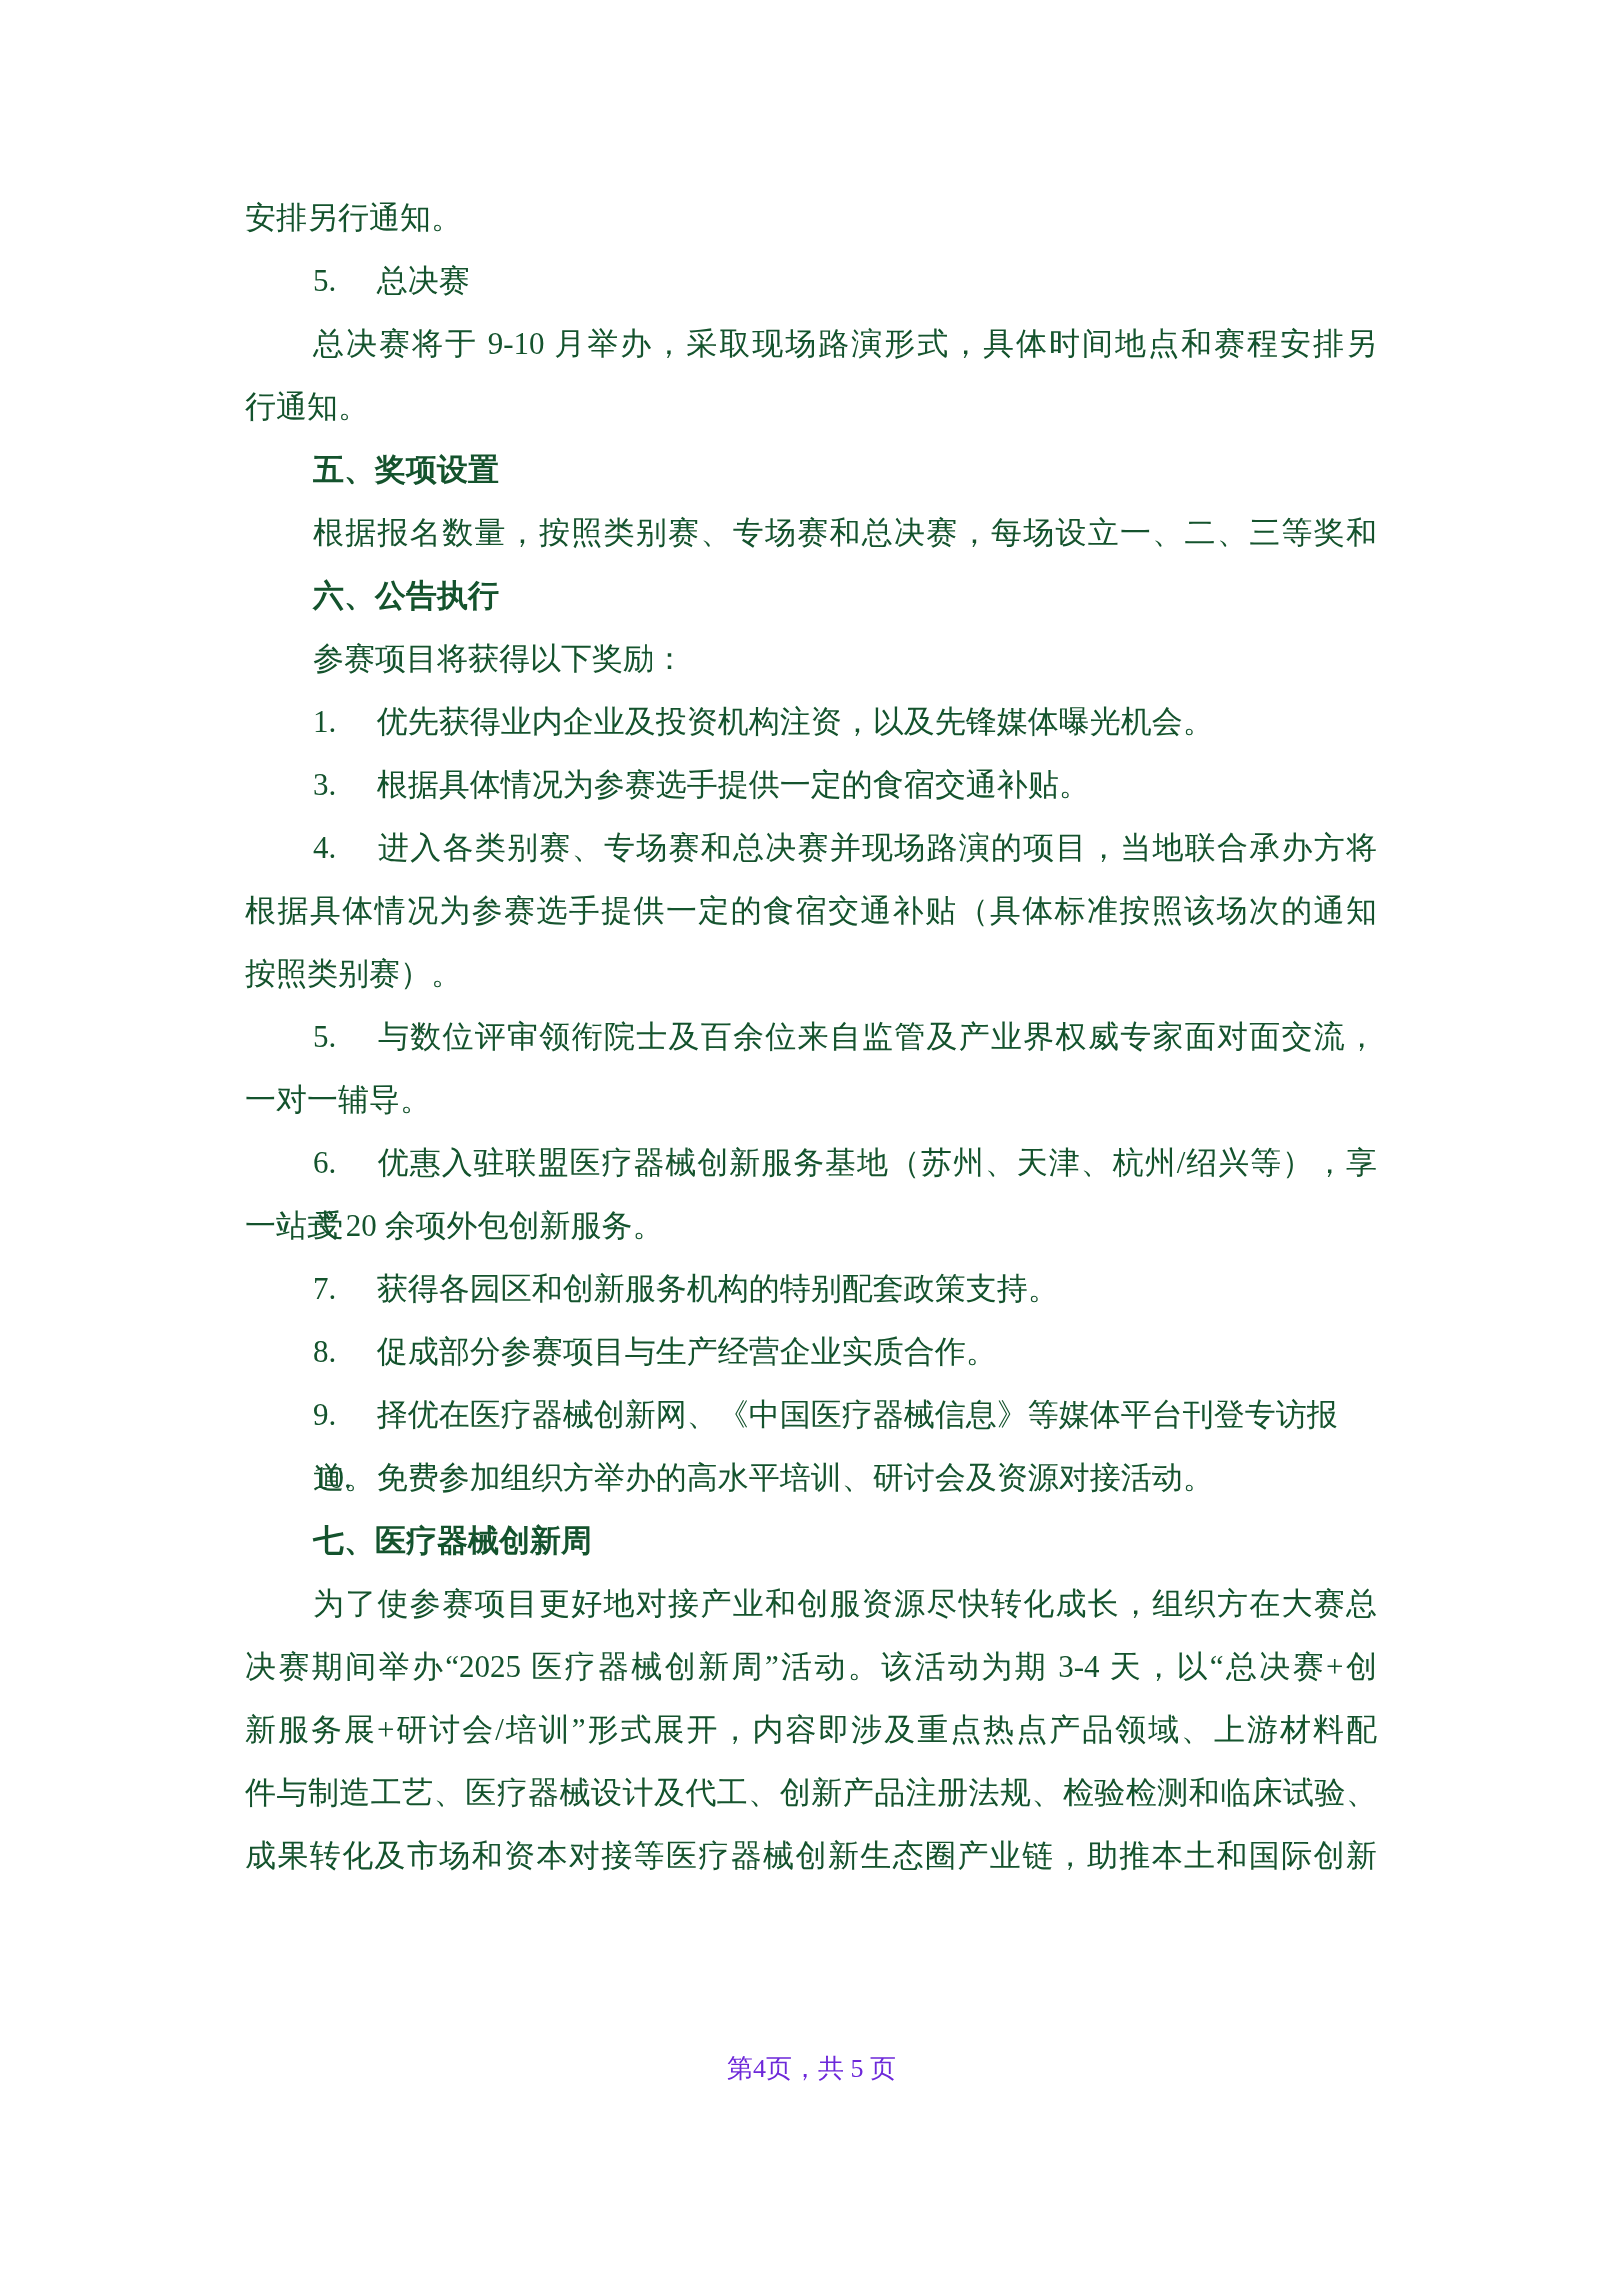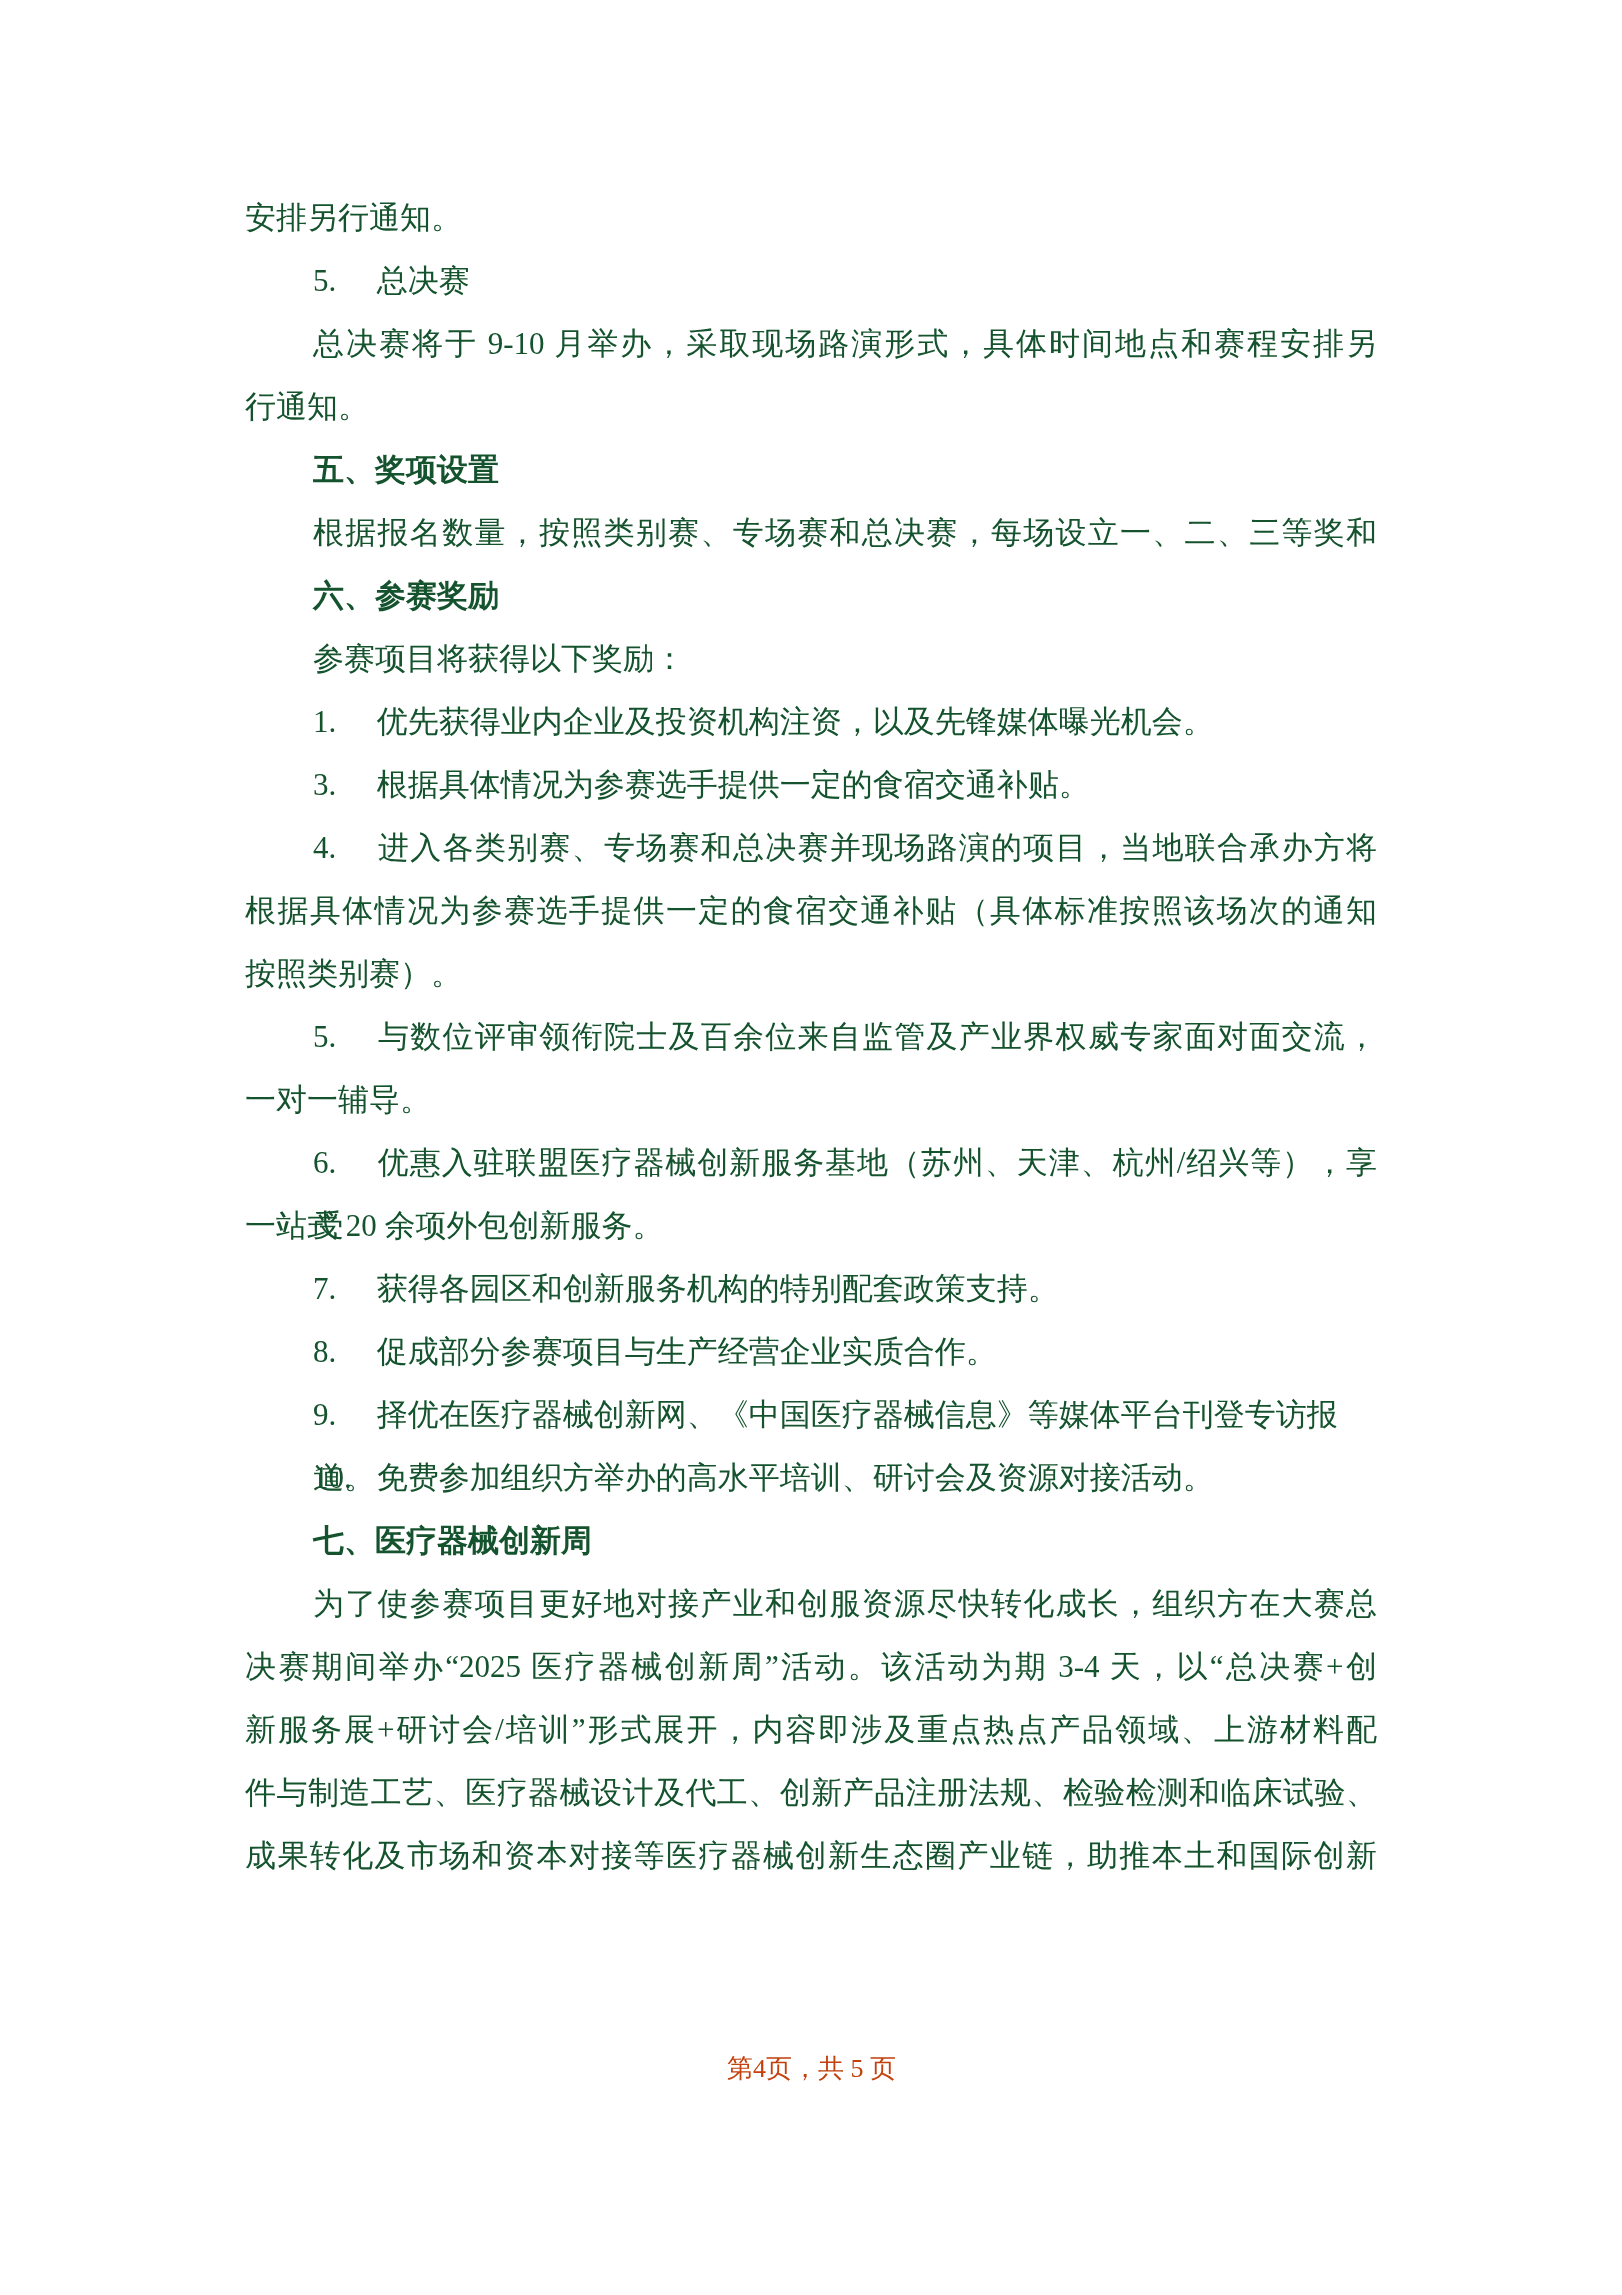--- a/index.html
+++ b/index.html
@@ -49,21 +49,21 @@
     text-align-last: justify;
   }
   .page-footer {
     position: absolute;
     top: 2050px;
     left: 0;
     width: 100%;
     text-align: center;
     font-size: 26px;
     line-height: 37px;
-    color: #c2410c;
+    color: #6d28d9;
     font-family: "Liberation Serif", "DejaVu Serif", serif;
   }
 </style>
 </head>
 <body>
 
 <div class="page">
 
   <div class="doc-body" id="doc-body">
       <div class="doc-line cont">
@@ -85,21 +85,21 @@
       <div class="doc-line heading">
       
       <span class="txt">五、奖项设置</span>
     </div>
       <div class="doc-line indent justify">
       
       <span class="txt">根据报名数量，按照类别赛、专场赛和总决赛，每场设立一、二、三等奖和</span>
     </div>
       <div class="doc-line heading">
       
-      <span class="txt">六、参赛奖励</span>
+      <span class="txt">六、公告执行</span>
     </div>
       <div class="doc-line indent">
       
       <span class="txt">参赛项目将获得以下奖励：</span>
     </div>
       <div class="doc-line list">
       <span class="num">1.</span>
       <span class="txt">优先获得业内企业及投资机构注资，以及先锋媒体曝光机会。</span>
     </div>
       <div class="doc-line list">

